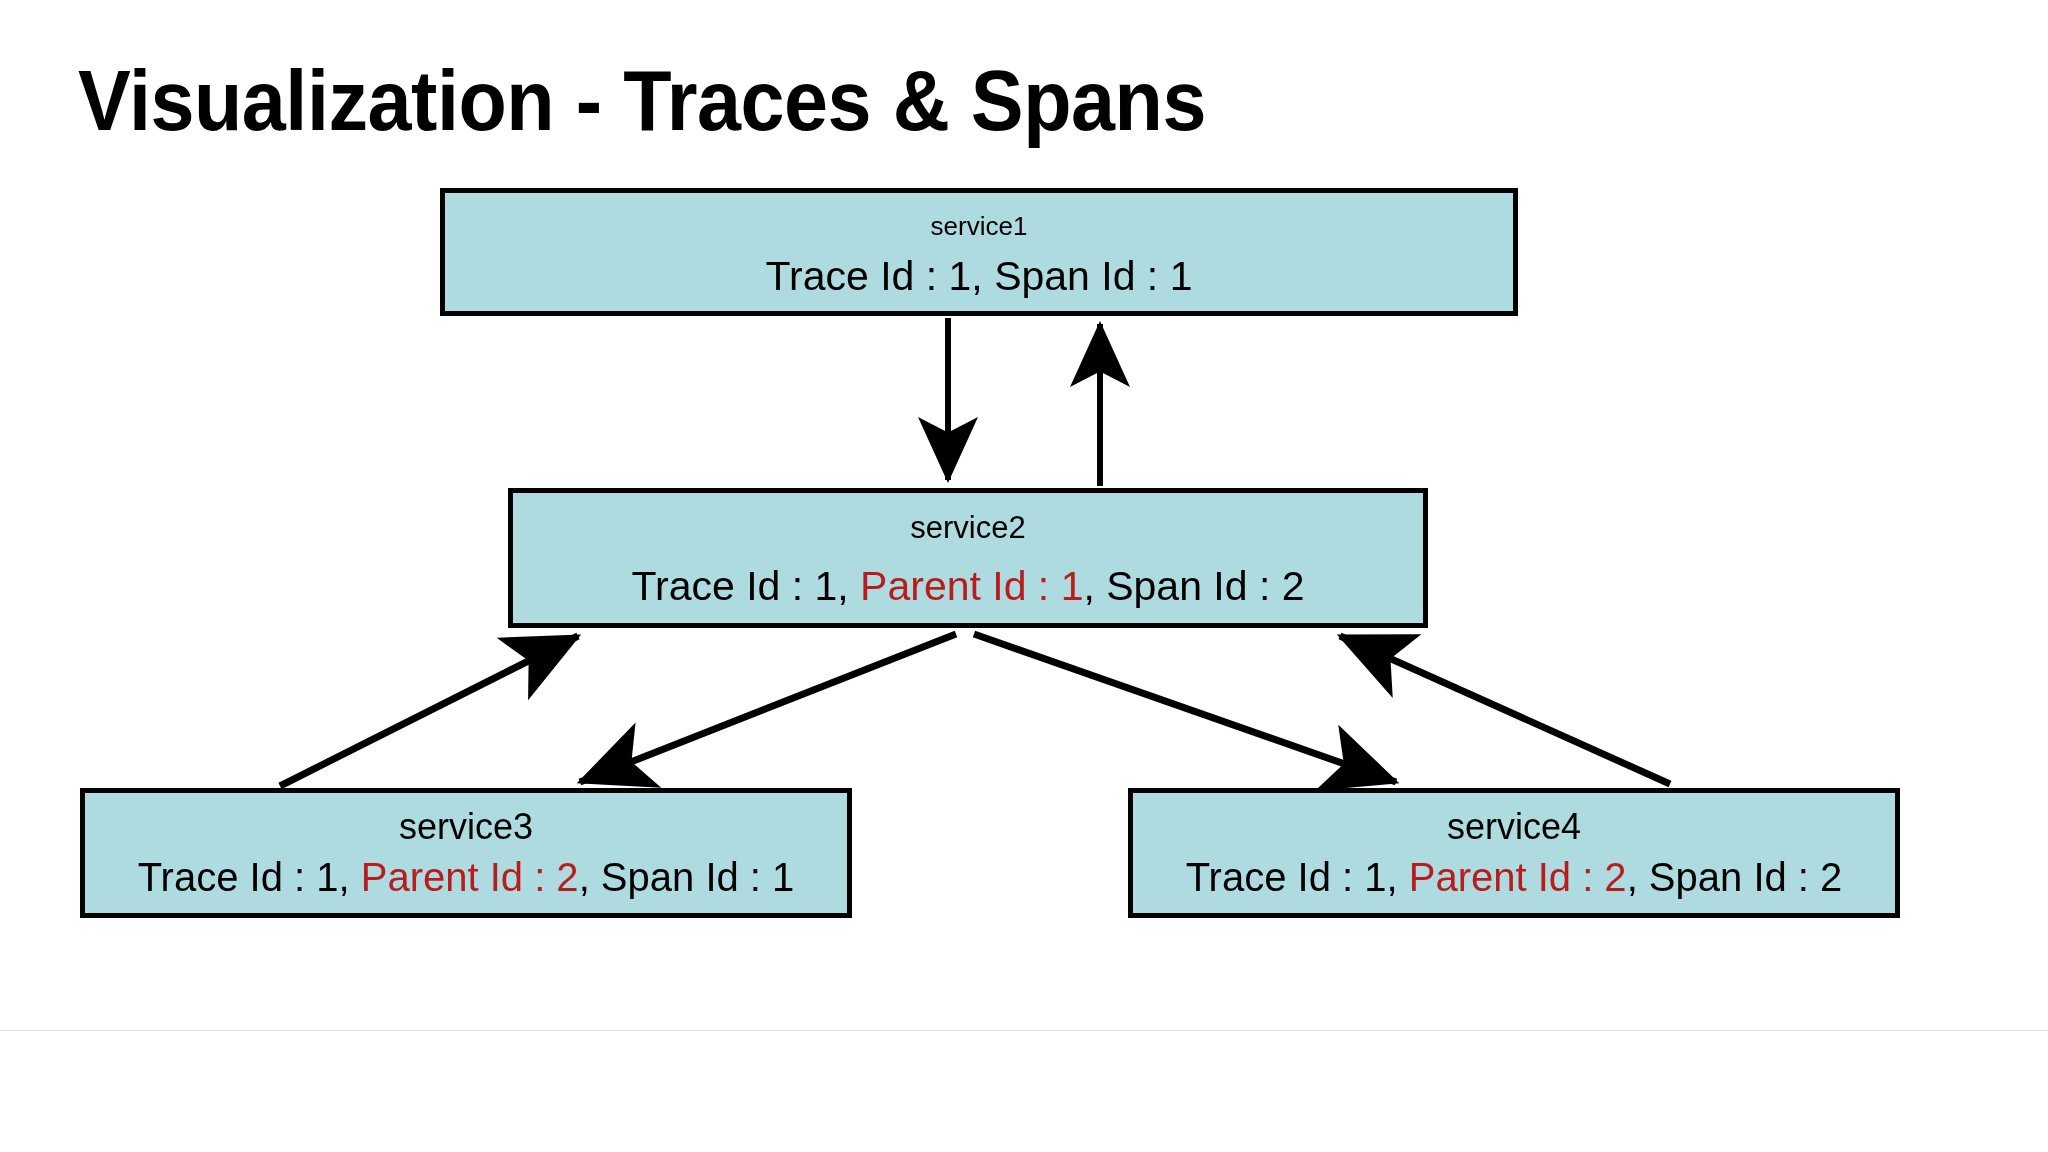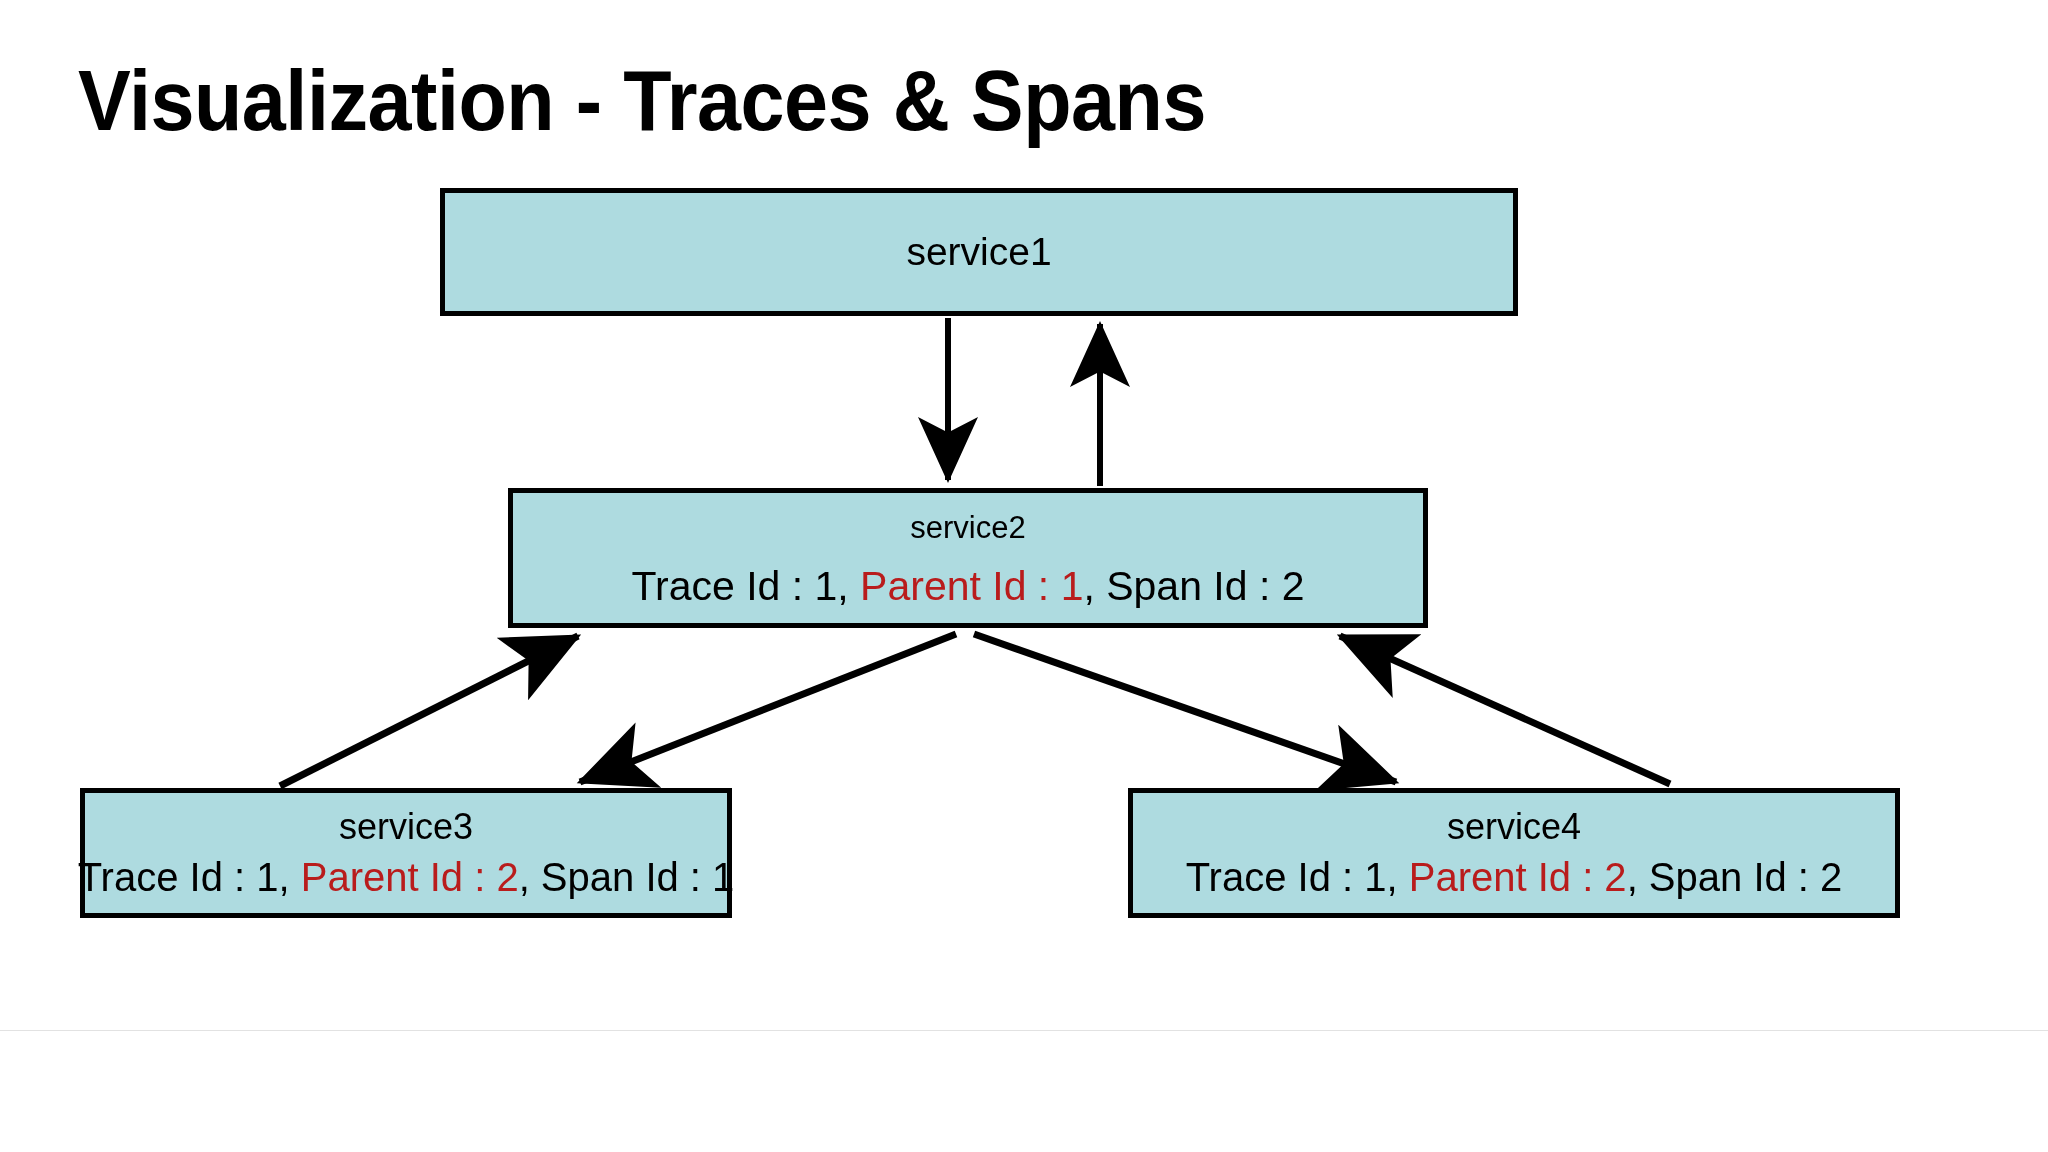--- a/index.html
+++ b/index.html
@@ -72,28 +72,28 @@
     font-size: 40px;
     line-height: 50px;
     color: #000000;
     white-space: nowrap;
   }
   .svc-detail .parent {
     color: #b91c1c;
   }
 
   #box-service1 { left: 440px; top: 188px; width: 1078px; height: 128px; }
-  #box-service1 .svc-name   { font-size: 39px; }
+  #box-service1 .svc-name   { font-size: 26px; }
   #box-service1 .svc-detail { font-size: 41px; margin-top: 2px; }
 
   #box-service2 { left: 508px; top: 488px; width: 920px; height: 140px; }
   #box-service2 .svc-name   { font-size: 31px; }
   #box-service2 .svc-detail { font-size: 41px; margin-top: 10px; }
 
-  #box-service3 { left: 80px; top: 788px; width: 652px; height: 130px; }
+  #box-service3 { left: 80px; top: 788px; width: 772px; height: 130px; }
   #box-service3 .svc-name   { font-size: 36px; }
   #box-service3 .svc-detail { font-size: 40px; margin-top: 2px; }
 
   #box-service4 { left: 1128px; top: 788px; width: 772px; height: 130px; }
   #box-service4 .svc-name   { font-size: 36px; }
   #box-service4 .svc-detail { font-size: 40px; margin-top: 2px; }
 
   
   #footer-divider {
     position: absolute;
@@ -134,20 +134,23 @@
 
     <line x1="956" y1="634" x2="580" y2="782" stroke="#000000" stroke-width="7" marker-end="url(#ah)"></line>
 
     <line x1="974" y1="634" x2="1396" y2="782" stroke="#000000" stroke-width="7" marker-end="url(#ah)"></line>
 
     <line x1="1670" y1="784" x2="1340" y2="636" stroke="#000000" stroke-width="7" marker-end="url(#ah)"></line>
   </svg>
 
   <div class="svc-box" id="box-service1">
     <div class="svc-name">service1</div>
+    <div class="svc-detail">
+      <span>Trace Id : 1, </span><span class="parent"></span><span>Span Id : 1</span>
+    </div>
   </div>
 
   <div class="svc-box" id="box-service2">
     <div class="svc-name">service2</div>
     <div class="svc-detail">
       <span>Trace Id : 1, </span><span class="parent">Parent Id : 1</span><span>, Span Id : 2</span>
     </div>
   </div>
 
   <div class="svc-box" id="box-service3">

